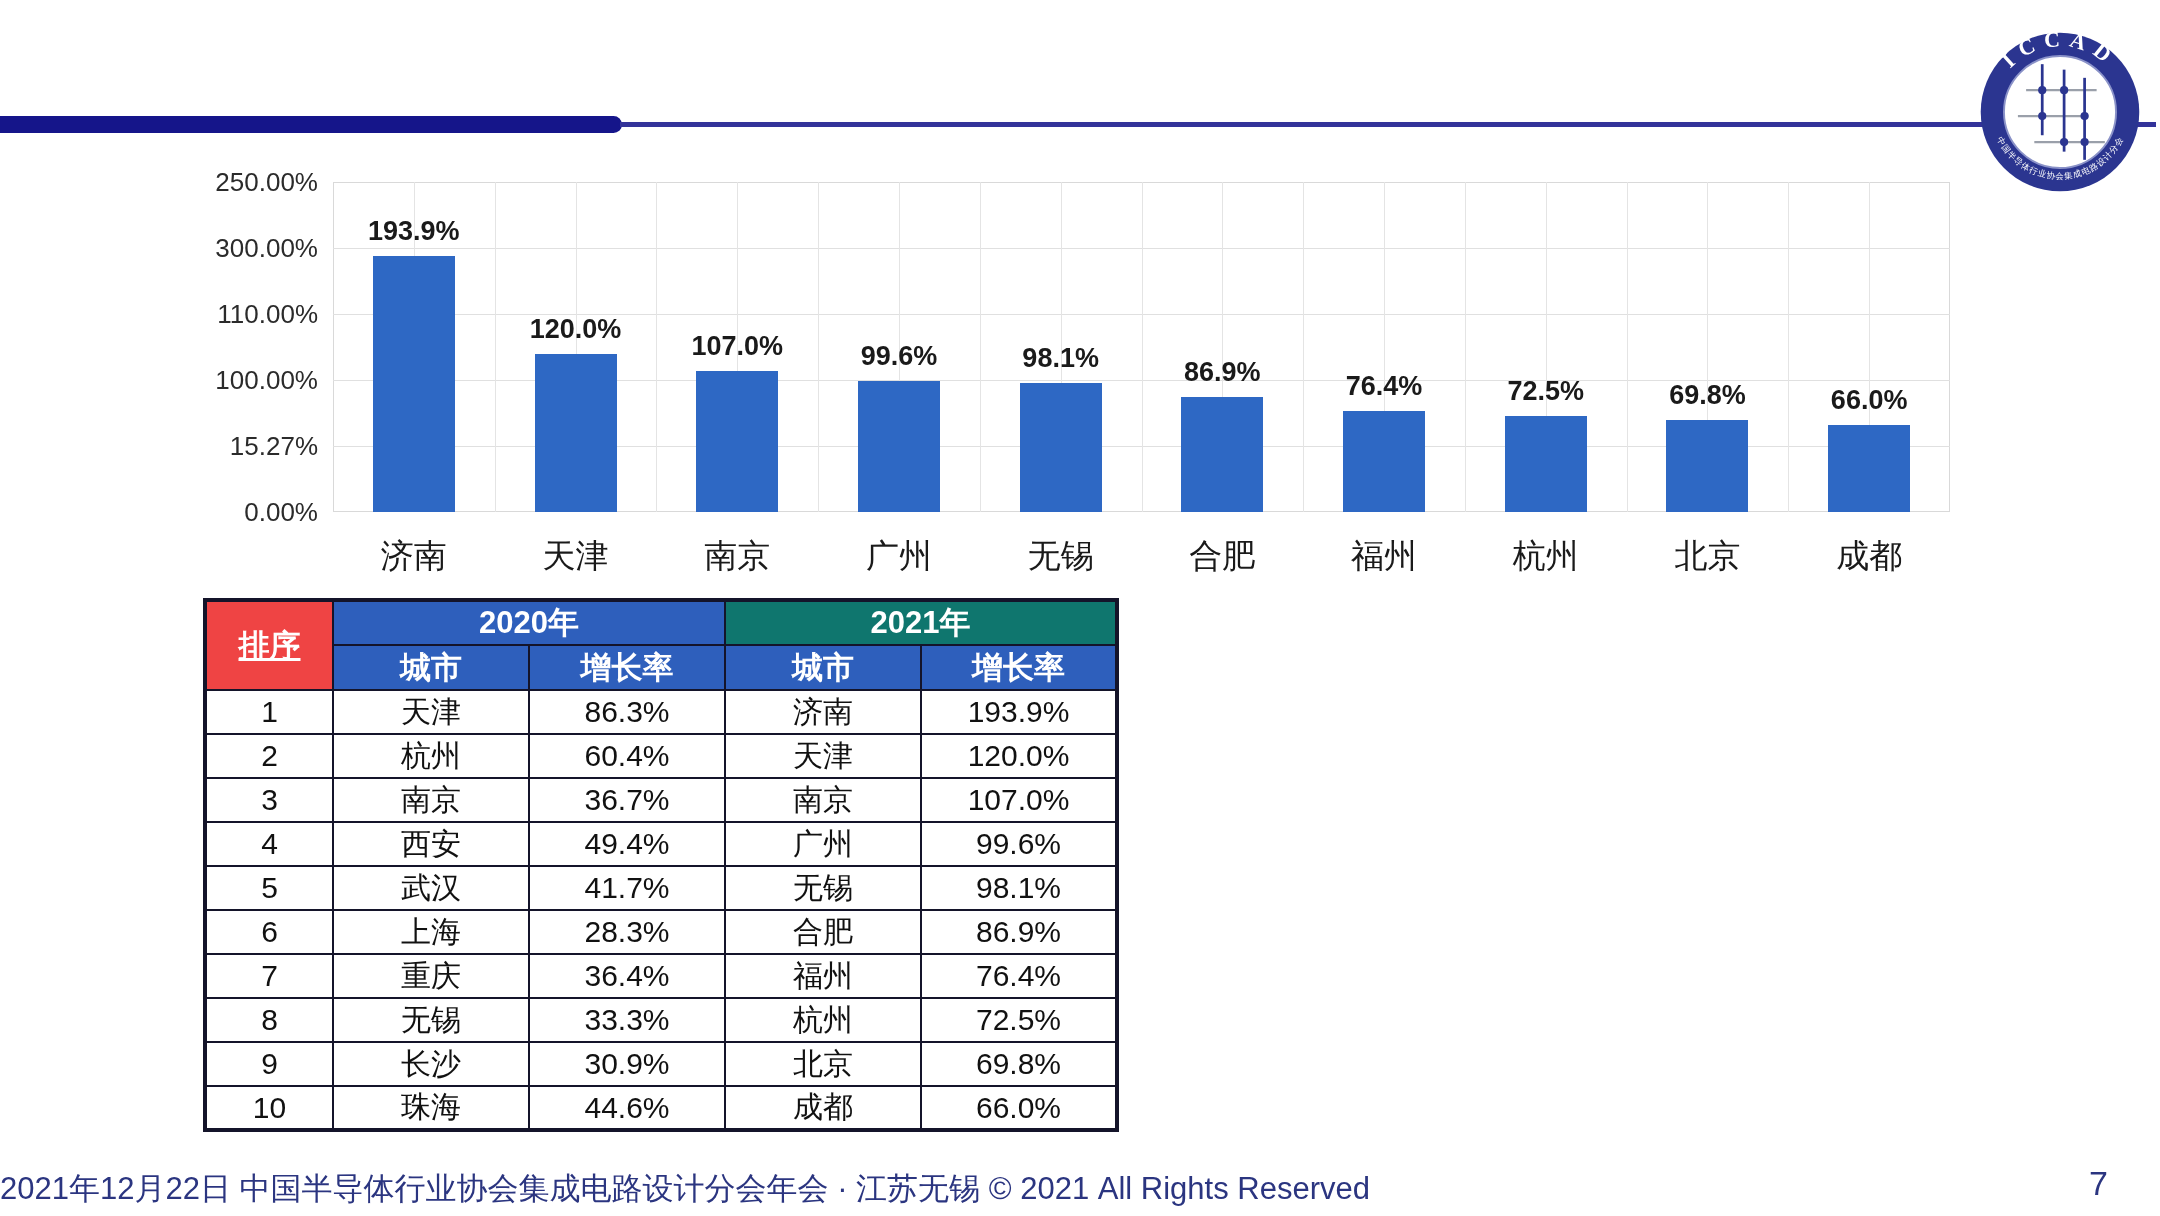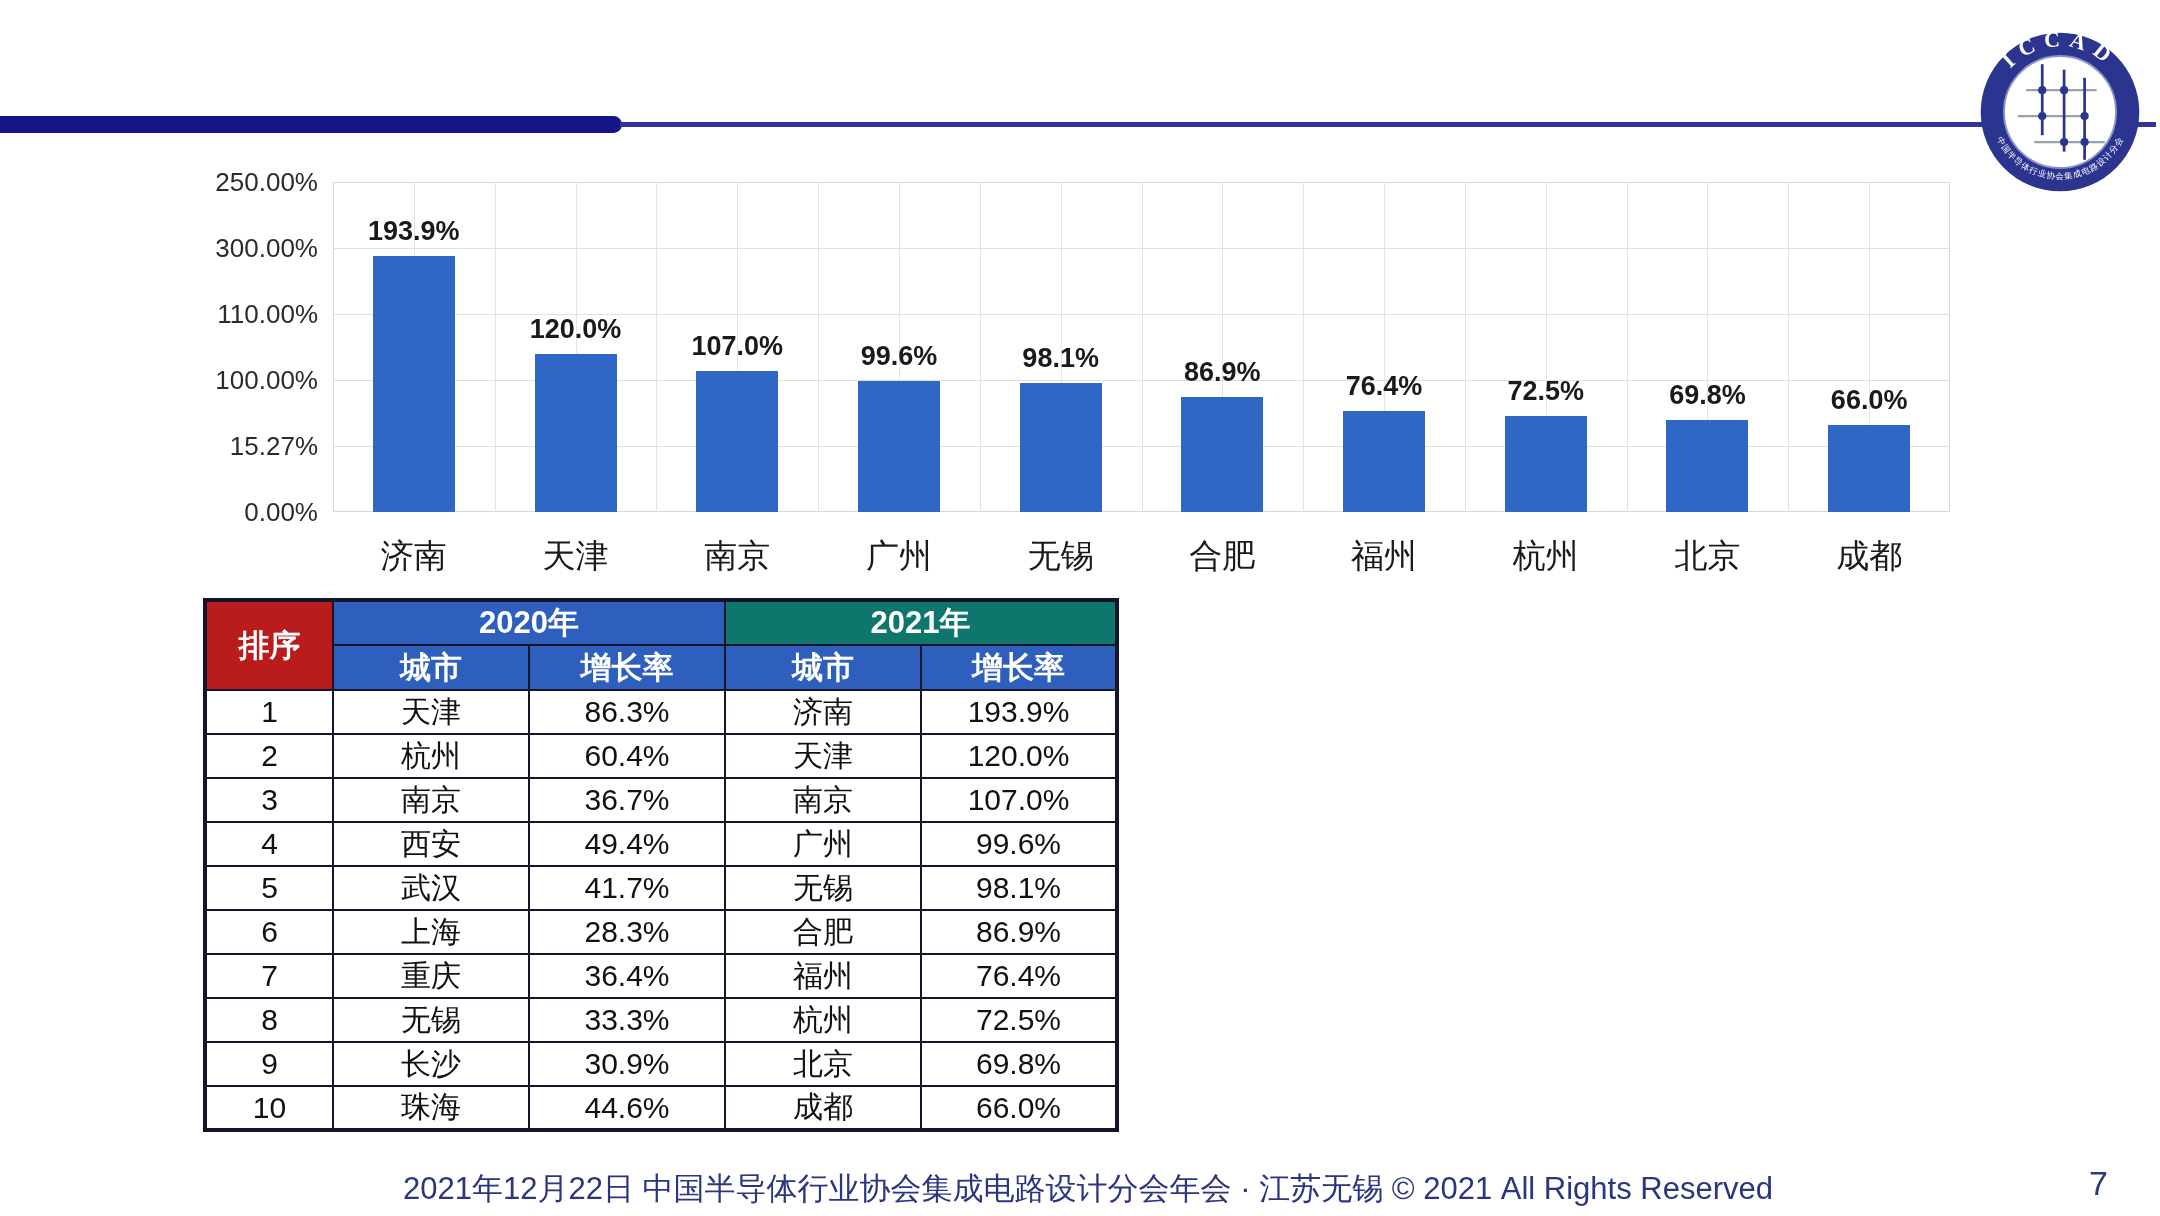--- a/index.html
+++ b/index.html
@@ -40,21 +40,21 @@
   .rank-table td { font-size:30px; color:#111111; height:44px; background:#ffffff; }
 
   
   .note-box { position:absolute; left:1141px; top:598px; width:841px; height:534px;
               border:4px solid #3c3c3c; background:#ffffff; padding:30px 36px 0 38px;
               font-size:47px; line-height:1.54; color:#0d0d0d; letter-spacing:1px;
               text-align:justify; overflow:hidden; }
   .note-red { font-weight:bold; }
 
   
-  .footer { position:absolute; left:0; top:1168px; width:1773px; text-align:right;
+  .footer { position:absolute; left:0; top:1168px; width:1773px; text-align:left;
             font-size:31px; }
   .page-num { position:absolute; right:52px; top:1164px; font-size:34px; }
 </style>
 </head>
 <body>
 
 <div class="slide">
 
 
   <div class="rule-wrap">
@@ -158,21 +158,21 @@
   <table class="rank-table">
     <colgroup>
       <col style="width:128px">
         <col style="width:196px">
         <col style="width:196px">
       <col style="width:196px">
         <col style="width:196px">
     </colgroup>
     <thead>
       <tr>
-        <th rowspan="2" style="background: #b91c1c;">排序</th>
+        <th rowspan="2" style="background: #ef4444; text-decoration: underline;">排序</th>
         <th colspan="2" style="background: rgb(46, 95, 188);">2020年</th>
         <th colspan="2" style="background: #0f766e;">2021年</th>
       </tr>
       <tr>
         <th style="background: rgb(46, 95, 188);">城市</th>
         <th style="background: rgb(46, 95, 188);">增长率</th>
         <th style="background: rgb(46, 95, 188);">城市</th>
         <th style="background: rgb(46, 95, 188);">增长率</th>
       </tr>
     </thead>

